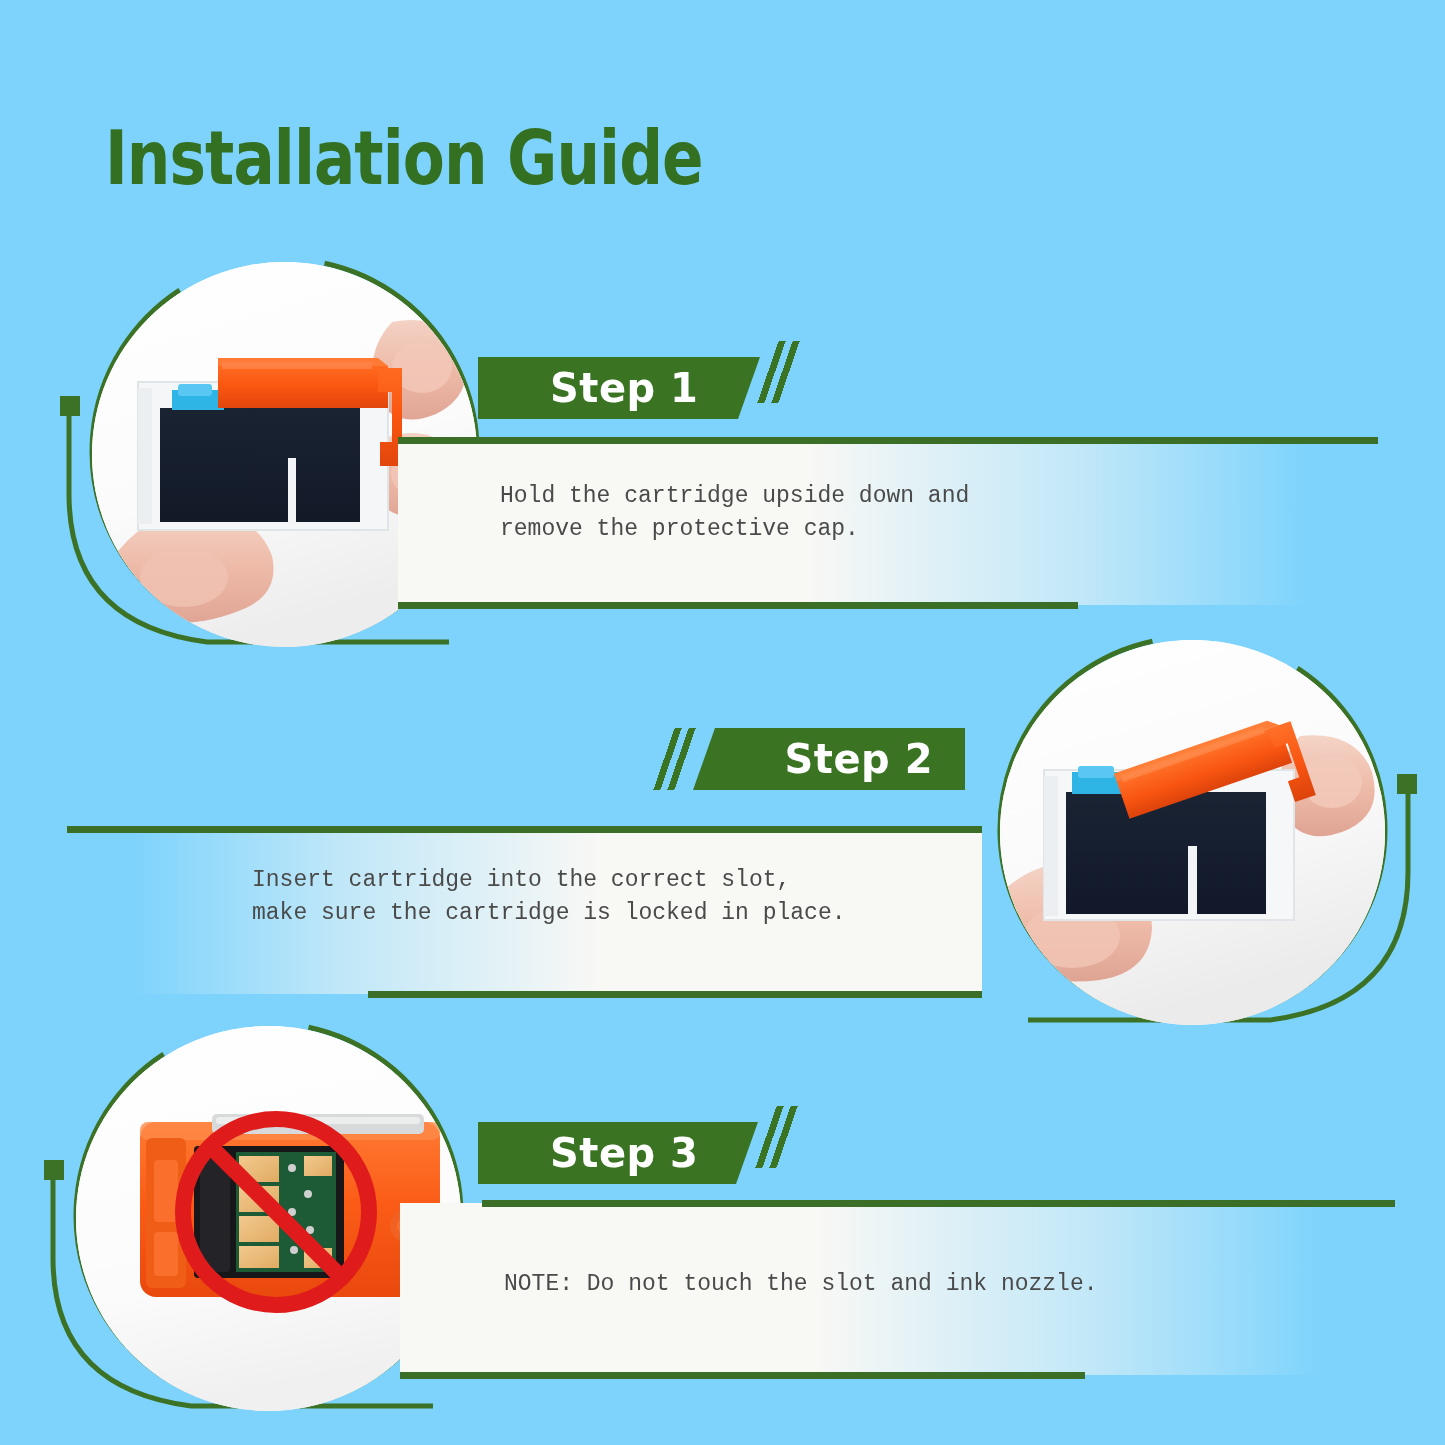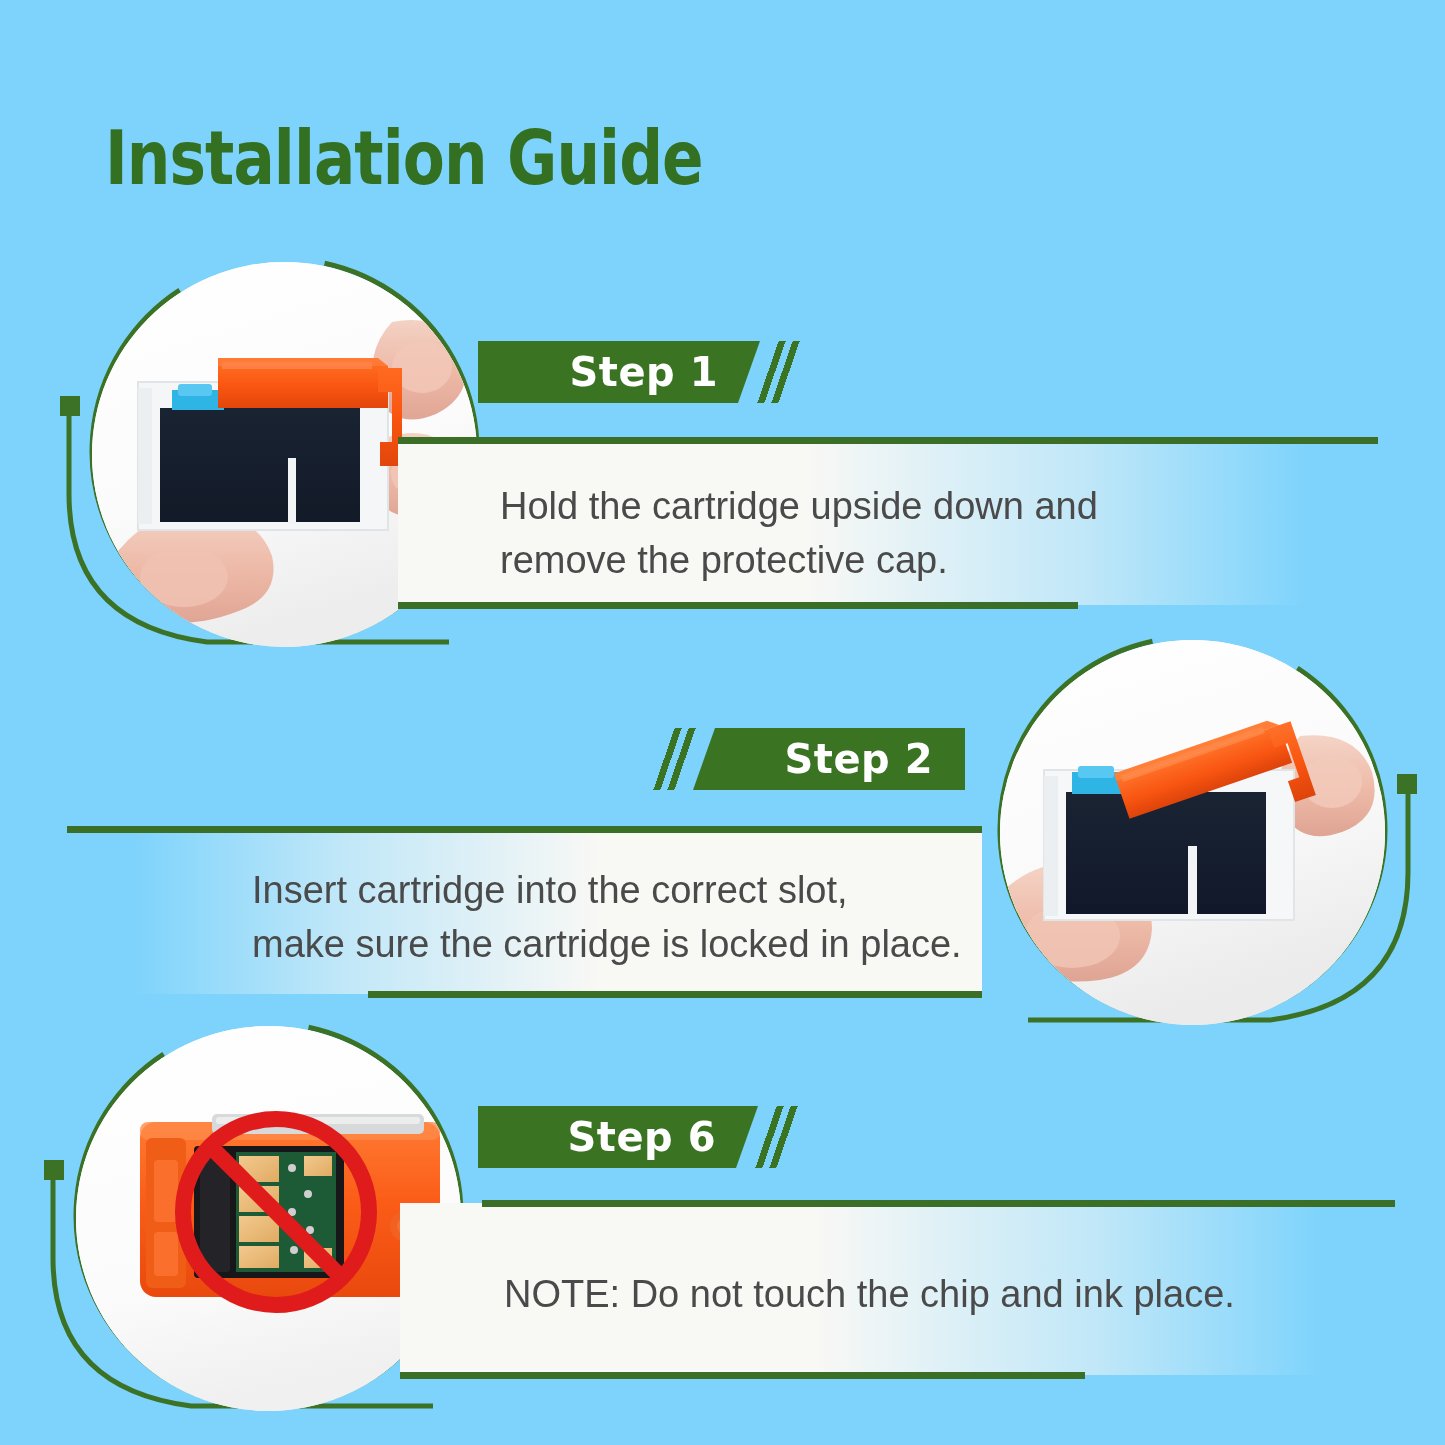--- a/index.html
+++ b/index.html
@@ -40,21 +40,22 @@
   
   .banner{
     position:absolute;height:62px;
     background:#3a7423;
     display:flex;align-items:center;
     box-sizing:border-box;
   }
   .banner.left-shape{
     clip-path:polygon(0 0, 100% 0, calc(100% - 22px) 100%, 0 100%);
     padding-left:72px;padding-right:42px;
-    justify-content:flex-end;
+    justify-content:flex-start;
+    margin-top:16px;
   }
   .banner.right-shape{
     clip-path:polygon(22px 0, 100% 0, 100% 100%, 0 100%);
     padding-left:42px;padding-right:32px;
     justify-content:flex-end;
   }
   .banner span{
     color:#ffffff;font-weight:700;font-size:40px;letter-spacing:0.5px;
     font-family:"DejaVu Sans","Liberation Sans",sans-serif;
     line-height:1;
@@ -79,23 +80,23 @@
   .panel.fade-right .pbg{
     background:linear-gradient(to right,#f8f8f5 0%,#f8f8f5 42%,rgba(248,248,245,0.55) 70%,rgba(248,248,245,0) 93%);
   }
   .panel.fade-left .pbg{
     background:linear-gradient(to left,#f8f8f5 0%,#f8f8f5 42%,rgba(248,248,245,0.55) 70%,rgba(248,248,245,0) 93%);
   }
   .rule{position:absolute;height:7px;background:#3b6e27;}
   .ptext{
     position:absolute;
     color:#4a4a4a;
-    font-size:38px;
+    font-size:23px;
     line-height:1.42;
-    font-family:Liberation Sans, sans-serif;
+    font-family:Liberation Mono, monospace;
     white-space:pre-line;
   }
   .ptext.ta-right{}
 </style>
 </head>
 <body>
 
 <div class="page">
 
   <div class="title">Installation Guide</div>
@@ -313,25 +314,25 @@
 
           <g>
             <circle cx="200" cy="186" r="93" fill="none" stroke="#e01b1b" stroke-width="16"></circle>
             <line x1="136" y1="122" x2="264" y2="250" stroke="#e01b1b" stroke-width="16"></line>
           </g>
         </svg>
       </div>
     </div>
 
     <div class="banner left-shape" style="left:478px;top:1106px;width:280px;">
-      <span>Step 6</span>
+      <span>Step 3</span>
     </div>
     <div class="stripe" style="left:764px;top:1106px;"></div>
 
     <div class="panel fade-right" style="left:400px;top:1203px;width:995px;height:172px;">
       <div class="pbg"></div>
     </div>
     <div class="rule" style="left:482px;top:1200px;width:913px;"></div>
     <div class="rule" style="left:400px;top:1372px;width:685px;"></div>
-    <div class="ptext" style="left:504px;top:1268px;width:780px;">NOTE: Do not touch the chip and ink place.</div>
+    <div class="ptext" style="left:504px;top:1268px;width:780px;">NOTE: Do not touch the slot and ink nozzle.</div>
   </div>
 
 </div>
 
 </body></html>

